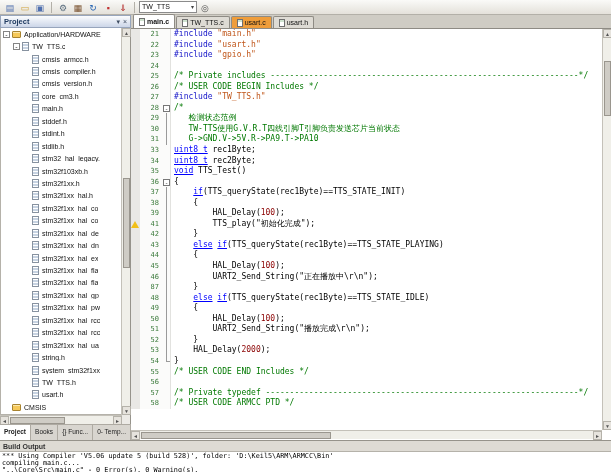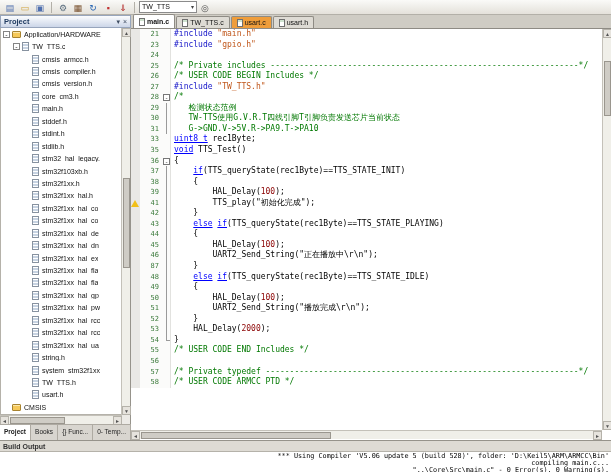--- a/index.html
+++ b/index.html
@@ -67,21 +67,21 @@
   .fend { position:absolute; left:4px; top:0; width:4px; height:55%; border-left:1px solid #9a9a9a; border-bottom:1px solid #9a9a9a; }
   .warn { position:absolute; left:0; top:2px; width:0; height:0; border-left:4px solid transparent; border-right:4px solid transparent; border-bottom:7px solid #f2c017; }
   .tk-pp  { color:#1414c8; }
   .tk-inc { color:#c0561a; }
   .tk-com { color:#007800; }
   .tk-kw  { color:#0000ff;text-decoration:underline; }
   .tk-num { color:#8b0000; }
   .tk-str { color:#000000; }
   .tk-pln { color:#000000; }
   
-  .bout { position:absolute; left:0; top:440px; width:611px; height:32px; background:#fff; border-top:1px solid #96938b;text-align:right; }
+  .bout { position:absolute; left:0; top:440px; width:611px; height:32px; background:#fff; border-top:1px solid #96938b; }
   .bhead { height:11px; background:#dedbd4; border-bottom:1px solid #b5b2aa; font-size:7px; font-weight:bold; color:#333; display:flex; align-items:center; padding:0 3px; }
   .blines { padding:1px 2px; font-family:"DejaVu Sans Mono", monospace; font-size:6.8px; line-height:7px; color:#000; white-space:pre; overflow:hidden; }
 </style>
 </head>
 <body>
 
 <div id="root">
 
   <div class="toolbar">
       <div class="tbtn" style="color: rgb(79, 111, 174);">▤</div>
@@ -298,30 +298,32 @@
           <span class="tabicon"></span>
           <span class="etab-label">usart.c</span>
         </div>
         <div class="etab ">
           <span class="tabicon"></span>
           <span class="etab-label">usart.h</span>
         </div>
       </div>
     <div class="codewrap">
         <div class="cl"><span class="cmargin"></span><span class="cnum">21</span><span class="cfold"></span><span class="ctext"><span class="tk-pp">#include </span><span class="tk-inc">"main.h"</span></span></div>
+        <div class="cl"><span class="cmargin"></span><span class="cnum">22</span><span class="cfold"></span><span class="ctext"><span class="tk-pp">#include </span><span class="tk-inc">"usart.h"</span></span></div>
         <div class="cl"><span class="cmargin"></span><span class="cnum">23</span><span class="cfold"></span><span class="ctext"><span class="tk-pp">#include </span><span class="tk-inc">"gpio.h"</span></span></div>
         <div class="cl"><span class="cmargin"></span><span class="cnum">24</span><span class="cfold"></span><span class="ctext"></span></div>
         <div class="cl"><span class="cmargin"></span><span class="cnum">25</span><span class="cfold"></span><span class="ctext"><span class="tk-com">/* Private includes ----------------------------------------------------------------*/</span></span></div>
         <div class="cl"><span class="cmargin"></span><span class="cnum">26</span><span class="cfold"></span><span class="ctext"><span class="tk-com">/* USER CODE BEGIN Includes */</span></span></div>
         <div class="cl"><span class="cmargin"></span><span class="cnum">27</span><span class="cfold"></span><span class="ctext"><span class="tk-pp">#include </span><span class="tk-inc">"TW_TTS.h"</span></span></div>
         <div class="cl"><span class="cmargin"></span><span class="cnum">28</span><span class="cfold"><span class="fbox">-</span></span><span class="ctext"><span class="tk-com">/*</span></span></div>
         <div class="cl"><span class="cmargin"></span><span class="cnum">29</span><span class="cfold"><span class="fline"></span></span><span class="ctext"><span class="tk-com">   检测状态范例</span></span></div>
         <div class="cl"><span class="cmargin"></span><span class="cnum">30</span><span class="cfold"><span class="fline"></span></span><span class="ctext"><span class="tk-com">   TW-TTS使用G.V.R.T四线引脚T引脚负责发送芯片当前状态</span></span></div>
         <div class="cl"><span class="cmargin"></span><span class="cnum">31</span><span class="cfold"><span class="fline"></span></span><span class="ctext"><span class="tk-com">   G-&gt;GND.V-&gt;5V.R-&gt;PA9.T-&gt;PA10</span></span></div>
         <div class="cl"><span class="cmargin"></span><span class="cnum">33</span><span class="cfold"></span><span class="ctext"><span class="tk-kw">uint8_t</span><span class="tk-pln"> rec1Byte;</span></span></div>
+        <div class="cl"><span class="cmargin"></span><span class="cnum">34</span><span class="cfold"></span><span class="ctext"><span class="tk-kw">uint8_t</span><span class="tk-pln"> rec2Byte;</span></span></div>
         <div class="cl"><span class="cmargin"></span><span class="cnum">35</span><span class="cfold"></span><span class="ctext"><span class="tk-kw">void</span><span class="tk-pln"> TTS_Test()</span></span></div>
         <div class="cl"><span class="cmargin"></span><span class="cnum">36</span><span class="cfold"><span class="fbox">-</span></span><span class="ctext"><span class="tk-pln">{</span></span></div>
         <div class="cl"><span class="cmargin"></span><span class="cnum">37</span><span class="cfold"><span class="fline"></span></span><span class="ctext"><span class="tk-pln">    </span><span class="tk-kw">if</span><span class="tk-pln">(TTS_queryState(rec1Byte)==TTS_STATE_INIT)</span></span></div>
         <div class="cl"><span class="cmargin"></span><span class="cnum">38</span><span class="cfold"><span class="fline"></span></span><span class="ctext"><span class="tk-pln">    {</span></span></div>
         <div class="cl"><span class="cmargin"></span><span class="cnum">39</span><span class="cfold"><span class="fline"></span></span><span class="ctext"><span class="tk-pln">        HAL_Delay(</span><span class="tk-num">100</span><span class="tk-pln">);</span></span></div>
         <div class="cl"><span class="cmargin"><span class="warn"></span></span><span class="cnum">41</span><span class="cfold"><span class="fline"></span></span><span class="ctext"><span class="tk-pln">        TTS_play(</span><span class="tk-str">"初始化完成"</span><span class="tk-pln">);</span></span></div>
         <div class="cl"><span class="cmargin"></span><span class="cnum">42</span><span class="cfold"><span class="fline"></span></span><span class="ctext"><span class="tk-pln">    }</span></span></div>
         <div class="cl"><span class="cmargin"></span><span class="cnum">43</span><span class="cfold"><span class="fline"></span></span><span class="ctext"><span class="tk-pln">    </span><span class="tk-kw">else</span><span class="tk-pln"> </span><span class="tk-kw">if</span><span class="tk-pln">(TTS_queryState(rec1Byte)==TTS_STATE_PLAYING)</span></span></div>
         <div class="cl"><span class="cmargin"></span><span class="cnum">44</span><span class="cfold"><span class="fline"></span></span><span class="ctext"><span class="tk-pln">    {</span></span></div>
         <div class="cl"><span class="cmargin"></span><span class="cnum">45</span><span class="cfold"><span class="fline"></span></span><span class="ctext"><span class="tk-pln">        HAL_Delay(</span><span class="tk-num">100</span><span class="tk-pln">);</span></span></div>

